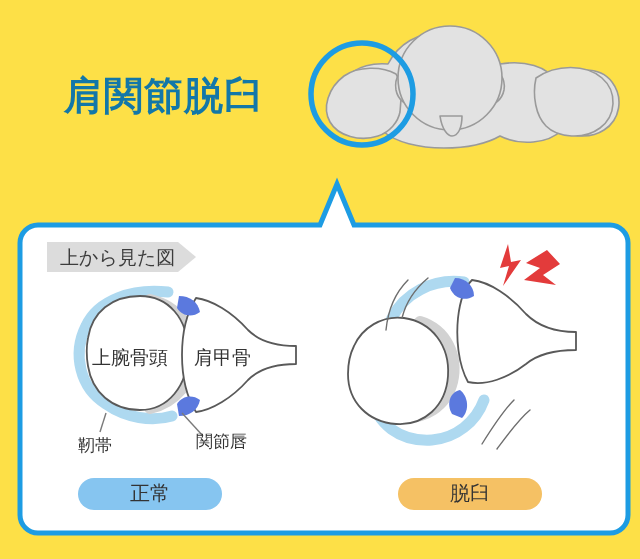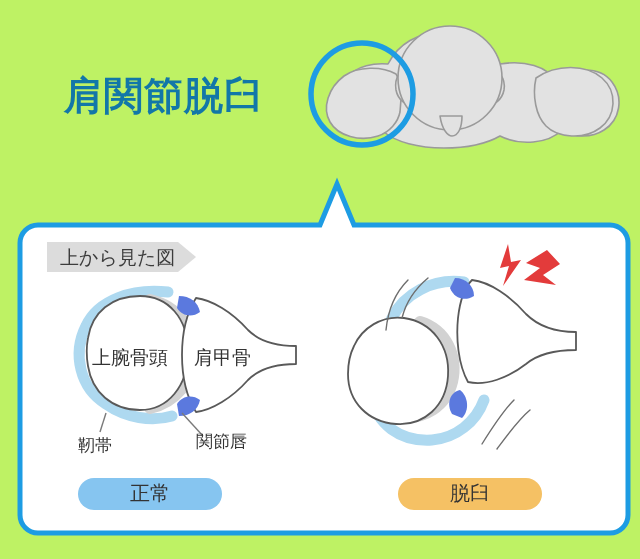--- a/index.html
+++ b/index.html
@@ -7,21 +7,21 @@
     padding: 0;
     background: #ffffff;
   }
   body {
     font-family: "Liberation Sans", "DejaVu Sans", sans-serif;
   }
   #root {
     position: relative;
     width: 640px;
     height: 559px;
-    background: #bef264;
+    background: #fde047;
     overflow: hidden;
   }
   #scene {
     position: absolute;
     left: 0;
     top: 0;
     width: 640px;
     height: 559px;
   }
   .title-text {

